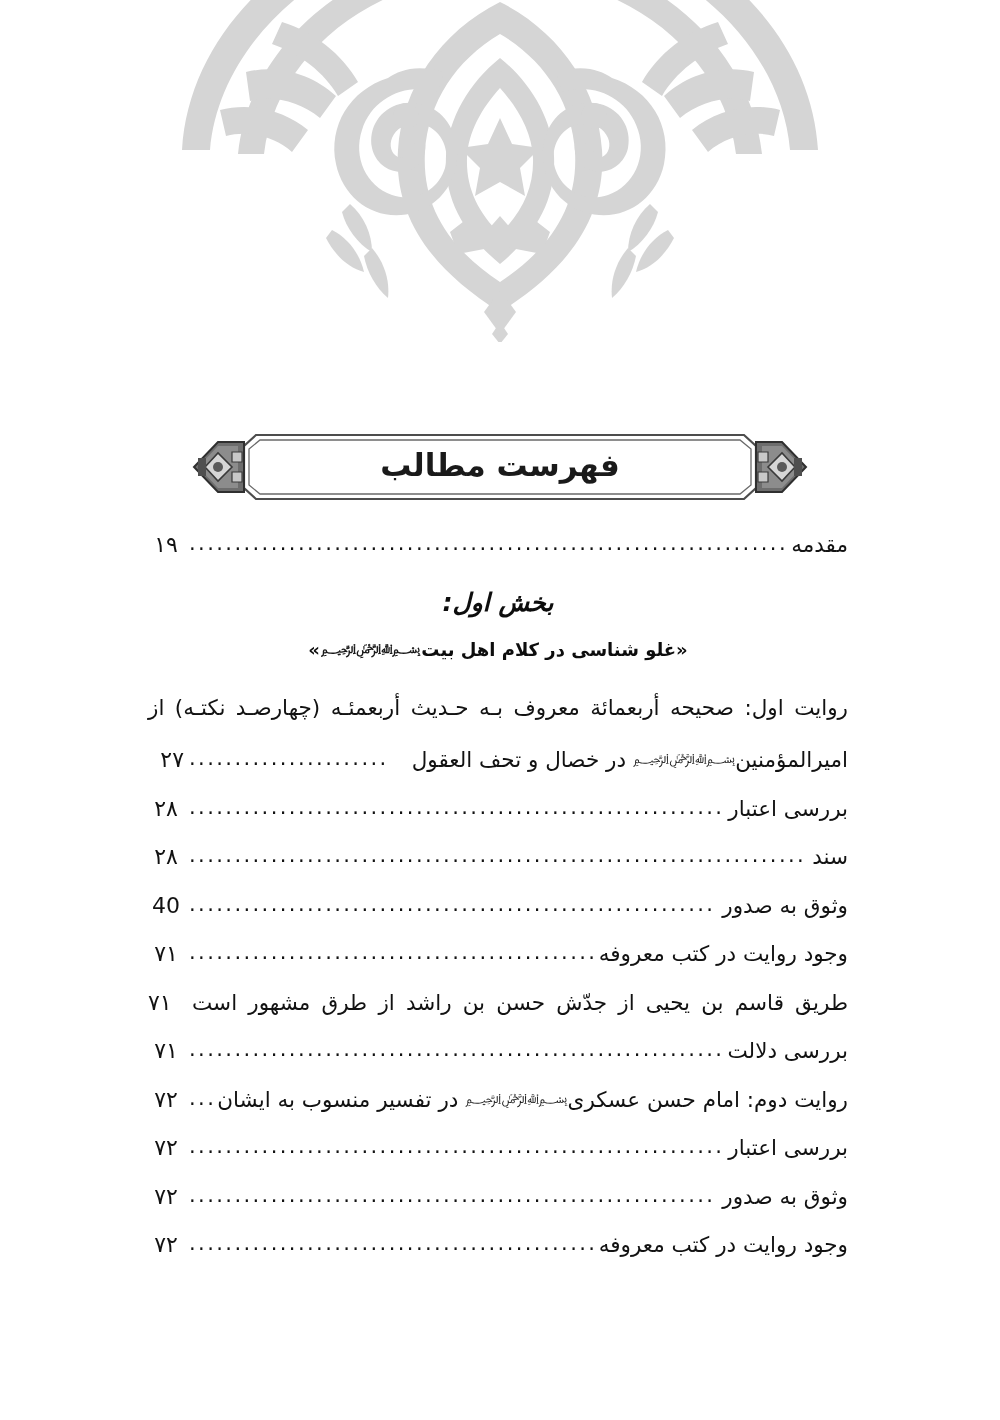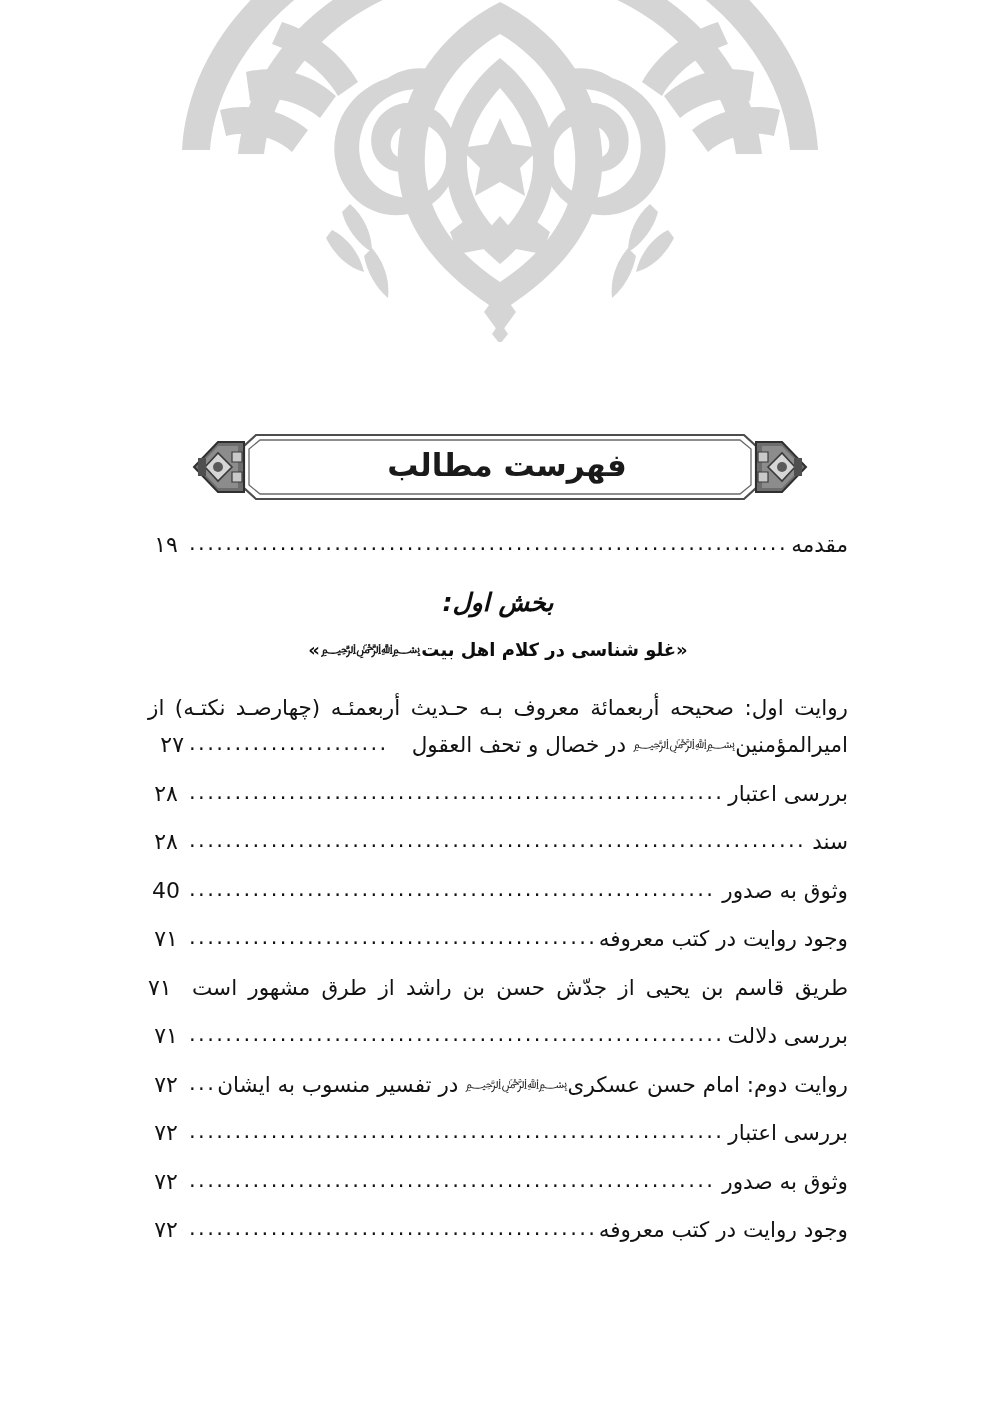--- a/index.html
+++ b/index.html
@@ -34,21 +34,21 @@
     position: absolute;
     top: 428px;
     left: 172px;
     width: 656px;
     height: 78px;
   }
   .banner svg { display: block; width: 100%; height: 100%; }
   .banner-title {
     position: absolute;
     top: 0;
-    left: 7px;
+    left: 0;
     width: 100%;
     height: 100%;
     display: flex;
     align-items: center;
     justify-content: center;
     font-family: "DejaVu Sans", "Liberation Sans", sans-serif;
     font-size: 31px;
     font-weight: 700;
     color: #1a1a1a;
     letter-spacing: 1px;
@@ -105,21 +105,21 @@
   .entry-multiline {
     width: 100%;
     margin-bottom: 15px;
     font-size: 21.5px;
     color: #121212;
   }
   .entry-multiline .line1 {
     text-align: justify;
     text-align-last: justify;
     line-height: 1.62;
-    margin-bottom: 3px;
+    margin-bottom: 18px;
   }
   .entry-multiline .line2row {
     display: flex;
     align-items: baseline;
     line-height: 1.5;
   }
   .entry-multiline .line2row .etext { white-space: nowrap; flex: 0 0 auto; margin-left: 16px; }
   .entry-multiline .line2row .leader {
     flex: 1 1 auto;
     margin: 0 5px;

